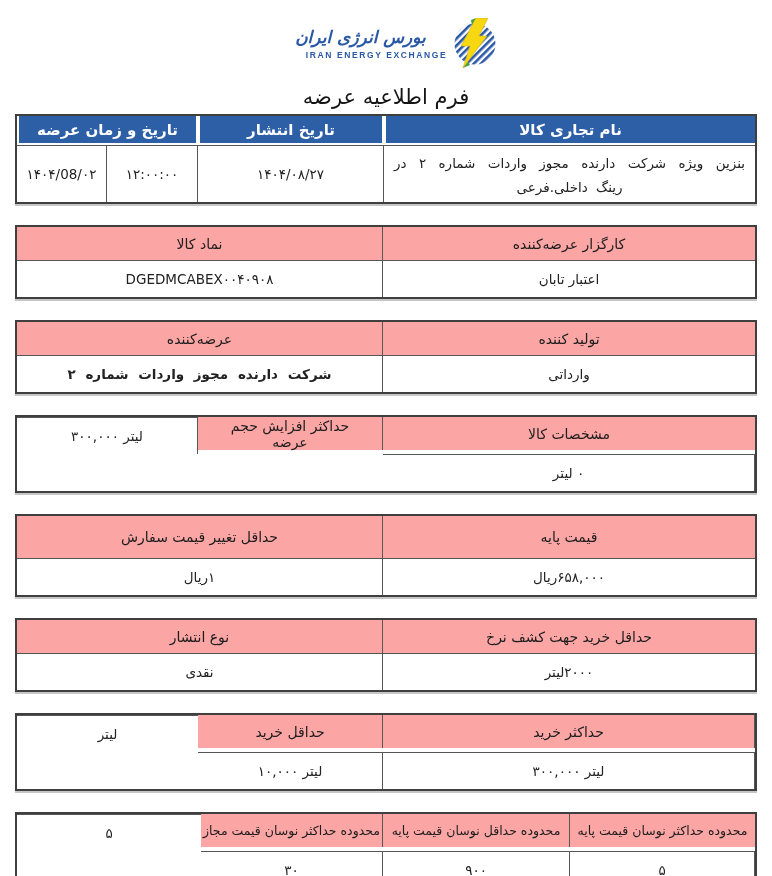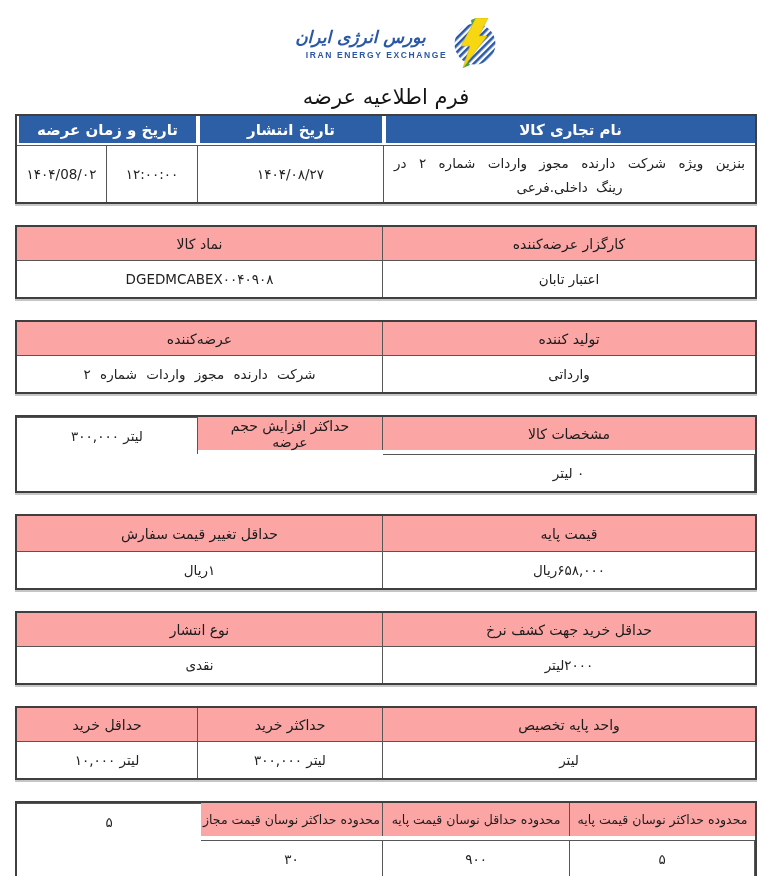--- a/index.html
+++ b/index.html
@@ -54,26 +54,26 @@
   }
   .c.fc{border-right:none;}
   .c.hr{border-top:none;}
   .span2{grid-column:span 2;}
   
   .blue{
     background:#2d5fa7;color:#ffffff;font-weight:bold;font-size:15px;
     height:29px;border:2px solid #ffffff;
   }
   .gray{background:#fca5a5;height:33px;font-size:14px;color:#1c1c1c;}
-  .gray.tall{height:35px;}
+  .gray.tall{height:42px;}
   .gray.small{font-size:12.5px;white-space:nowrap;overflow:hidden;padding:0 2px;}
   
   .val{height:37px;font-size:13.5px;color:#222;background:#fff;}
   .val.tall{height:57px;}
-  .wspace{word-spacing:5px;}
+  .wspace{word-spacing:5px;font-weight:bold;}
   .just{
     display:block;
     text-align:justify;text-align-last:center;
     padding:5px 10px;line-height:24px;word-spacing:4px;
   }
 </style>
 </head>
 <body>
 
 <div class="page">
@@ -140,21 +140,20 @@
   </div>
 
   <div class="ftable cols-2">
     <div class="c fc hr gray">حداقل خرید جهت کشف نرخ</div>
     <div class="c hr gray">نوع انتشار</div>
     <div class="c fc val">۲۰۰۰لیتر</div>
     <div class="c val">نقدی</div>
   </div>
 
   <div class="ftable cols-3">
-    <div class="c fc hr gray">واحد پایه تخصیص</div>
     <div class="c hr gray">حداکثر خرید</div>
     <div class="c hr gray">حداقل خرید</div>
     <div class="c fc val">لیتر</div>
     <div class="c val">لیتر ۳۰۰,۰۰۰</div>
     <div class="c val">لیتر ۱۰,۰۰۰</div>
   </div>
 
   <div class="ftable cols-4">
     <div class="c fc hr gray small">محدوده حداکثر نوسان قیمت پایه</div>
     <div class="c hr gray small">محدوده حداقل نوسان قیمت پایه</div>

